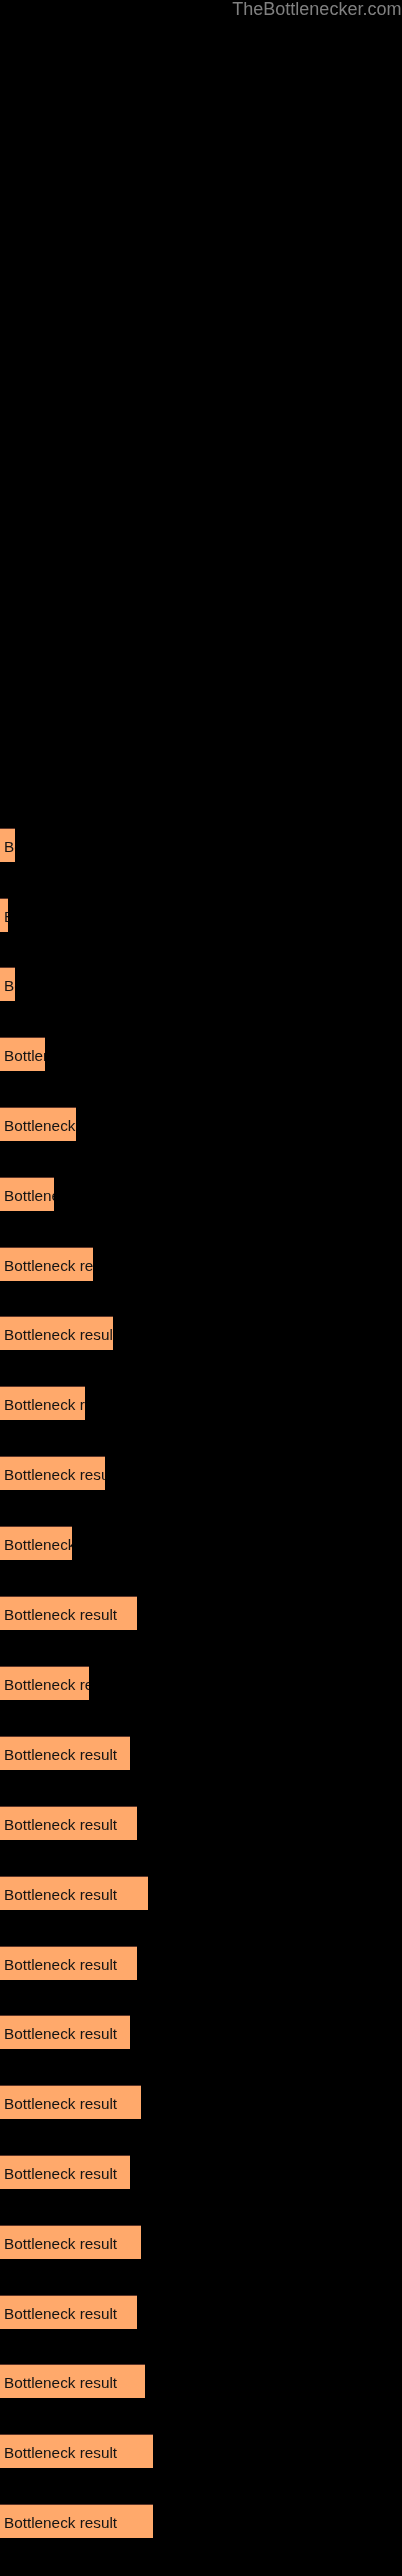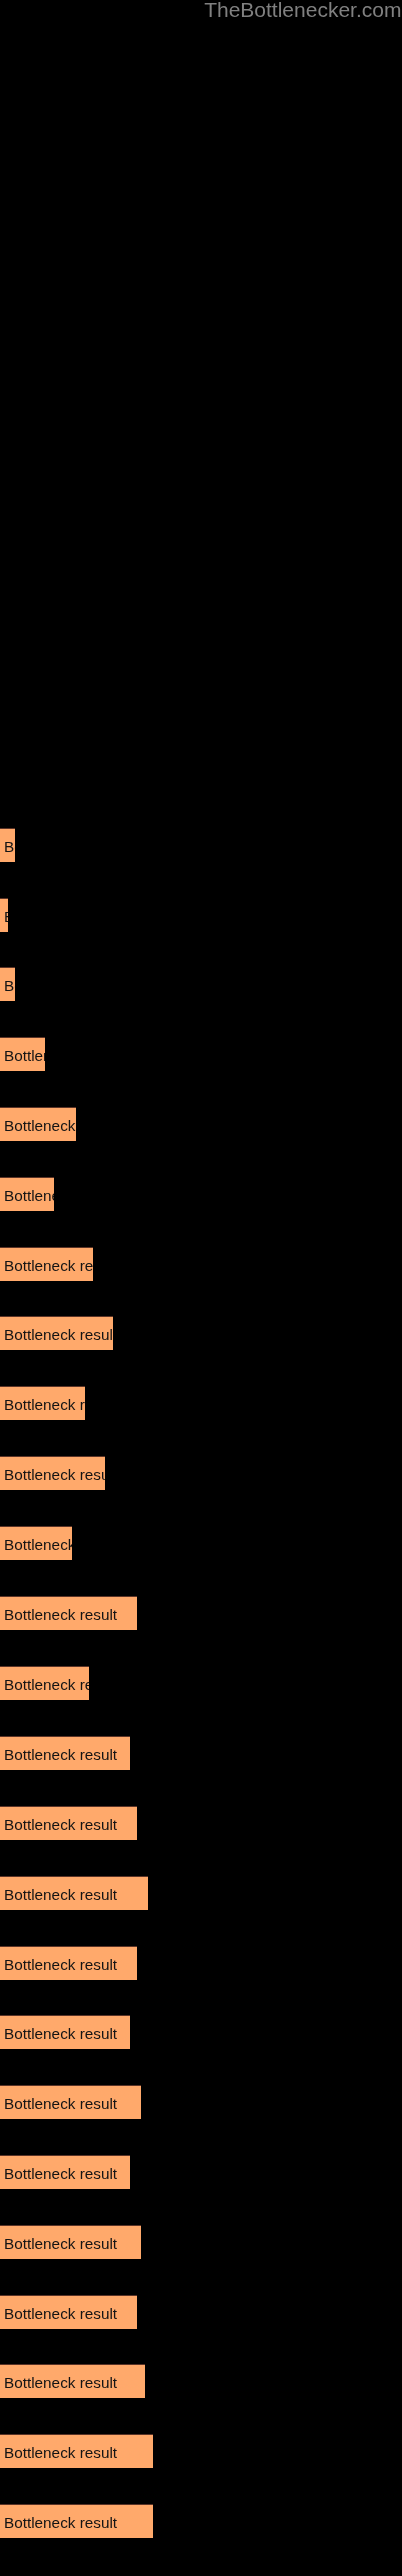--- a/index.html
+++ b/index.html
@@ -21,21 +21,21 @@
     left: 0;
     top: 0;
     width: 403px;
     height: 2576px;
     background: #000000;
   }
   #chart-title {
     position: absolute;
     right: 1.6px;
     top: 0.8px;
-    font-size: 21px;
+    font-size: 18px;
     line-height: 17.7px;
     color: #808080;
     letter-spacing: 0px;
     white-space: nowrap;
     text-align: right;
     font-family: "Liberation Sans", sans-serif;
   }
   #plot-area {
     position: absolute;
     left: 0;

